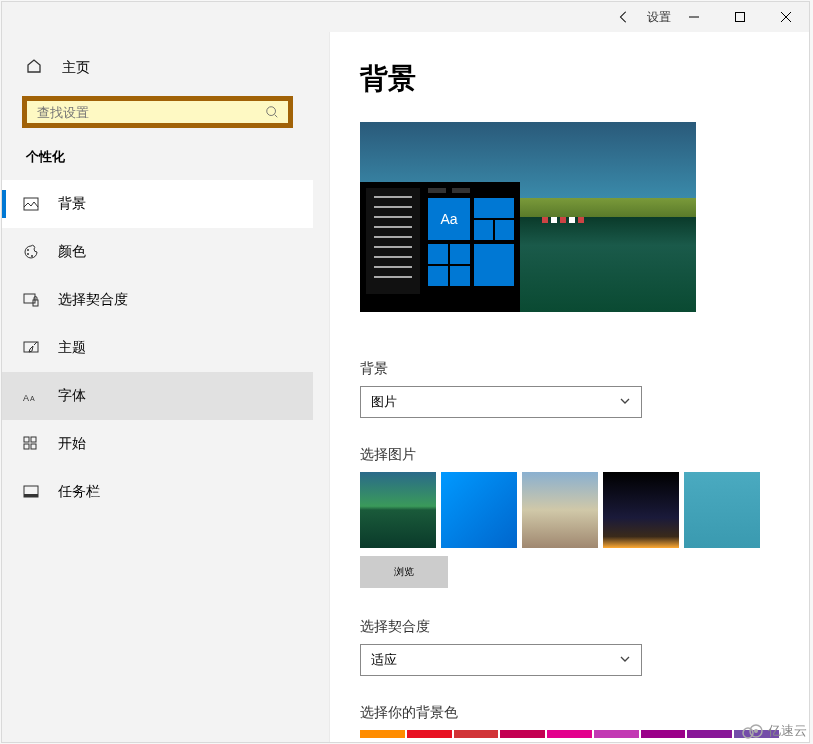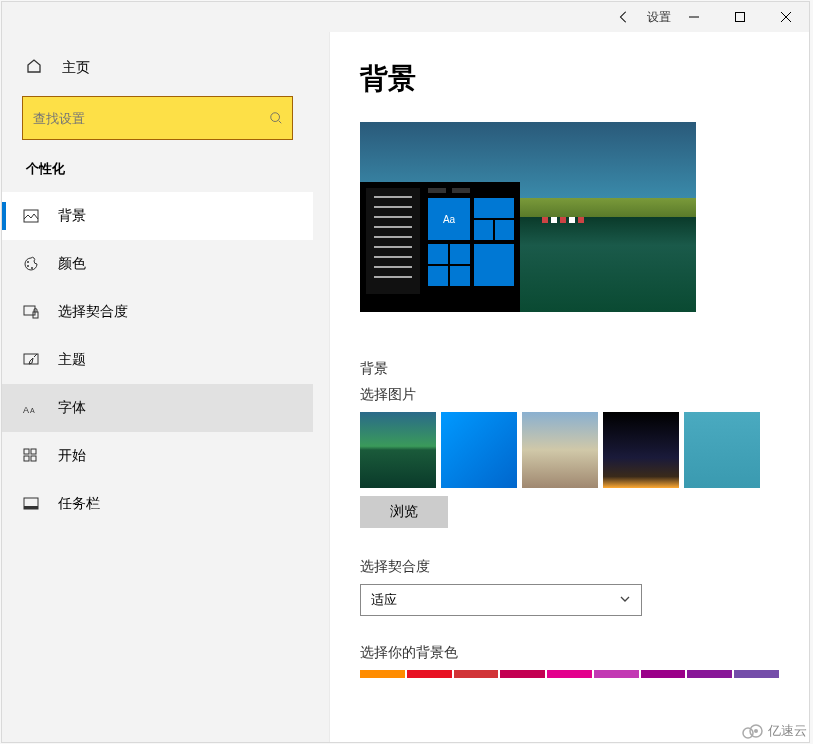--- a/index.html
+++ b/index.html
@@ -8,21 +8,21 @@
   .titlebar { height: 30px; display: flex; align-items: center; justify-content: flex-end; background: #f3f3f3; }
   .titlebar-left { display:flex; align-items:center; }
   .titlebar-left .back { width: 46px; height:30px; display:flex; align-items:center; justify-content:center; font-size:16px; }
   .titlebar-left .title { font-size:12px; color:#333; }
   .titlebar-right { display:flex; }
   .sysbtn { width: 46px; height:30px; display:flex; align-items:center; justify-content:center; font-size:11px; }
   .body { flex:1; display:flex; overflow:hidden; }
   .sidebar { width: 328px; background: #f3f3f3; display:flex; flex-direction:column; padding:16px 16px 0 0; border-right: 1px solid #eaeaea;}
   .home-row { display:flex; align-items:center; height:40px; padding-left:24px; font-size:14px; }
   .home-row .icon { margin-right:20px; font-size:16px; }
-  .searchbox { margin: 8px 20px 10px 20px; border:1px solid #a16207; height:44px; display:flex; align-items:center; background:#fde047; }
+  .searchbox { margin: 8px 20px 10px 20px; border:5px solid #a16207; height:32px; display:flex; align-items:center; background:#fef9c3; }
   .searchbox input { border:none; background:transparent; flex:1; padding:0 10px; font-size:13px; outline:none; color:#666; }
   .searchbox .sicon { width:32px; display:flex; align-items:center; justify-content:center; color:#666; font-size:13px;}
   .section-label { font-size:13px; font-weight:700; padding: 10px 24px 6px; }
   .nav { margin-top:8px; }
   .nav-item { height:48px; display:flex; align-items:center; padding-left:20px; font-size:14px; position:relative; }
   .nav-item .icon { width:18px; margin-right:18px; display:flex; align-items:center; justify-content:center; }
   .nav-item.active { background:#fff; }
   .nav-item.active::before { content:""; position:absolute; left:0; top:10px; bottom:10px; width:4px; background:#0078d4; }
   .nav-item.hover { background:#e1e1e1; }
   .main { flex:1; padding: 28px 30px 0 30px; overflow-y:auto; }
@@ -32,32 +32,32 @@
   .preview .land { position:absolute; top:40%; left:0; right:0; height:10%; background:linear-gradient(#7a9a3a,#5a7a2a); }
   .preview .water { position:absolute; top:50%; left:0; right:0; bottom:0; background:linear-gradient(#0a3a2a,#1a5a4a 30%, #0a4a32); }
   .preview .houses { position:absolute; top:46%; right:10%; width:120px; height:8px; }
   .preview .houses span { display:inline-block; width:6px; height:6px; background:#c44; margin-right:3px;}
   .preview .houses span:nth-child(2){background:#fff;}
   .preview .houses span:nth-child(4){background:#fff;}
   .mini-start { position:absolute; left:0; bottom:0; width:160px; height:130px; background:#000;}
   .mini-left { position:absolute; left:6px; top:6px; bottom:18px; width:54px; background:#111;}
   .mini-left .line { height:2px; background:#aaa; margin:8px 8px 0 8px;}
   .mini-tiles { position:absolute; left:68px; top:6px; }
-  .tile { background:#0078d4; position:absolute; font-size:10px; color:#fff; display:flex; align-items:center; justify-content:center;}
+  .tile { background:#0078d4; position:absolute; font-size:14px; color:#fff; display:flex; align-items:center; justify-content:center;}
   .label { font-size:14px; color:#333; margin-bottom:8px; display:block; }
   .select { width:282px; height:32px; border:1px solid #888; background:#fff; display:flex; align-items:center; justify-content:space-between; padding:0 10px; font-size:13px; margin-bottom:28px;}
   .select .chev { font-size:10px; color:#444; }
   .thumbs { display:flex; gap:5px; margin-bottom:8px;}
   .thumb { width:76px; height:76px; }
   .thumb.t1 { background:linear-gradient(180deg,#2a6a8a 0%,#3a9a5a 45%,#1a5a3a 50%,#0a3a2a 100%);}
   .thumb.t2 { background:linear-gradient(135deg,#0099ff,#0066cc);}
   .thumb.t3 { background:linear-gradient(180deg,#8ab0d0 0%,#d0c8a8 50%,#a08870 100%);}
   .thumb.t4 { background:linear-gradient(180deg,#000 0%,#1a1a3a 60%,#3a2a1a 85%,#ffaa33 100%);}
   .thumb.t5 { background:linear-gradient(180deg,#4aaac0 0%,#3a9ab0 100%);}
-  .browse { width:88px; height:32px; background:#ccc; border:none; font-size:14px; margin-bottom:30px;}
+  .browse { width:88px; height:32px; background:#ccc; border:none; font-size:10px; margin-bottom:30px;}
   .color-row { display:flex; gap:2px; margin-top:8px;}
   .color-chip { flex:1; height:8px;}
   .watermark { position:absolute; right:6px; bottom:4px; font-size:13px; color:#888; display:flex; align-items:center;}
   .watermark svg { margin-right:2px;}
   ::-webkit-scrollbar { width:10px; background:#eee;}
   ::-webkit-scrollbar-thumb { background:#ccc;}
 </style>
 </head>
 <body>
 
@@ -213,20 +213,28 @@
             <div class="tile" style="left:0;top:56px;width:20px;height:20px;"></div>
             <div class="tile" style="left:22px;top:56px;width:20px;height:20px;"></div>
             <div class="tile" style="left:0;top:78px;width:20px;height:20px;"></div>
             <div class="tile" style="left:22px;top:78px;width:20px;height:20px;"></div>
             <div class="tile" style="left:46px;top:56px;width:40px;height:42px;"></div>
           </div>
         </div>
       </div>
 
       <span class="label">背景</span>
+      <div class="select">
+        <span>图片</span>
+        <span class="chev">
+          <svg width="12" height="12" viewBox="0 0 12 12">
+              <path d="M2 4 L6 8 L10 4" stroke="#444" fill="none" stroke-width="1.3"></path>
+            </svg>
+        </span>
+      </div>
 
       <span class="label">选择图片</span>
       <div class="thumbs">
         <div class="thumb t1"></div>
         <div class="thumb t2"></div>
         <div class="thumb t3"></div>
         <div class="thumb t4"></div>
         <div class="thumb t5"></div>
       </div>
       <button class="browse">浏览</button>

